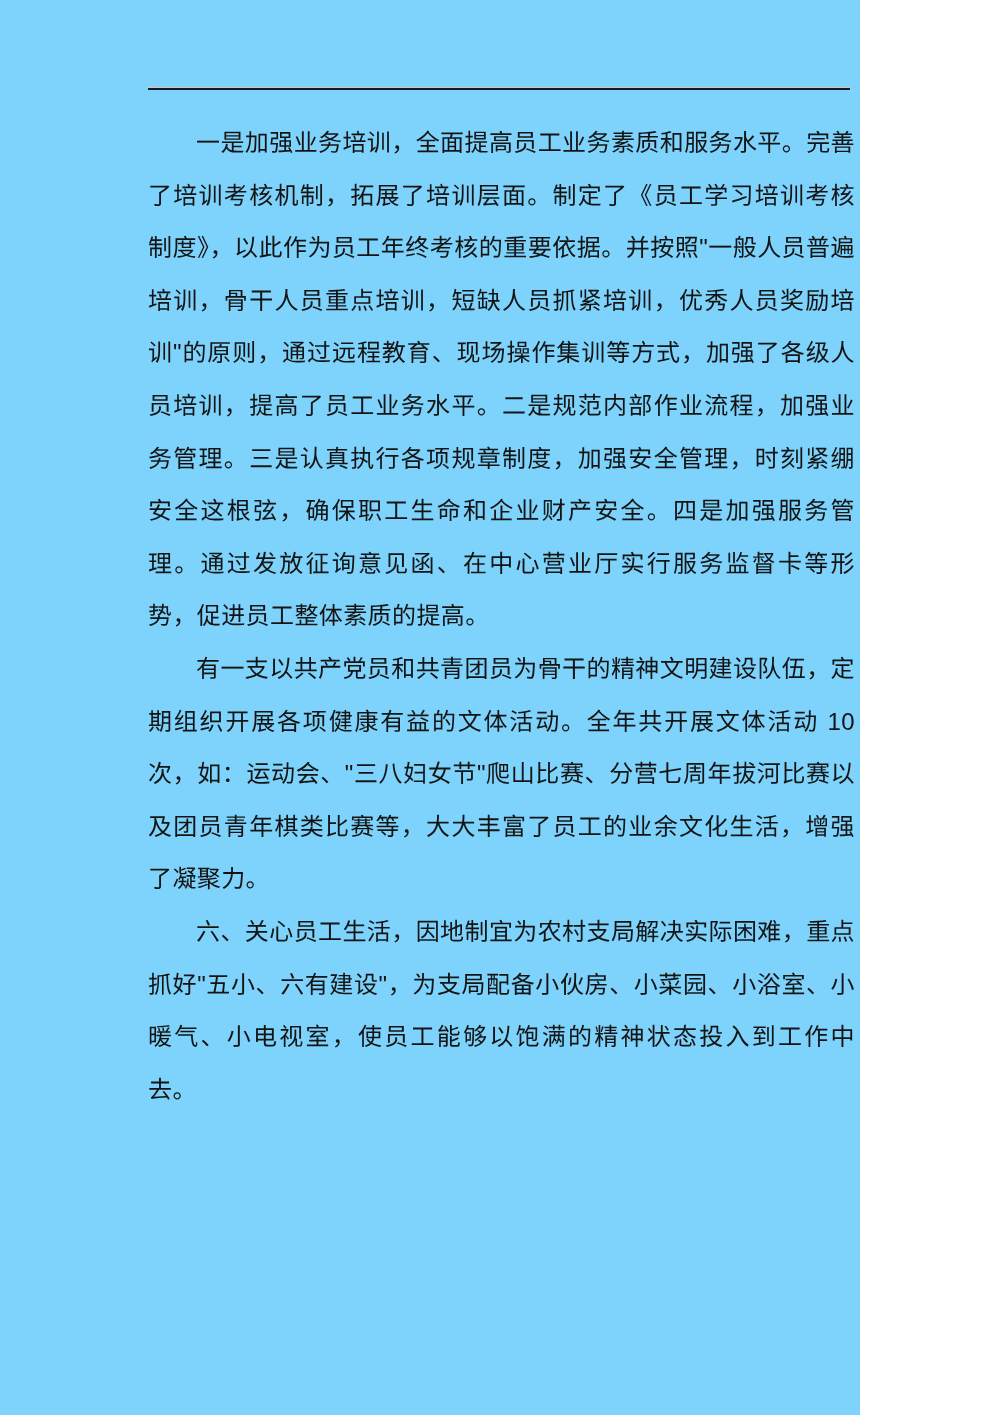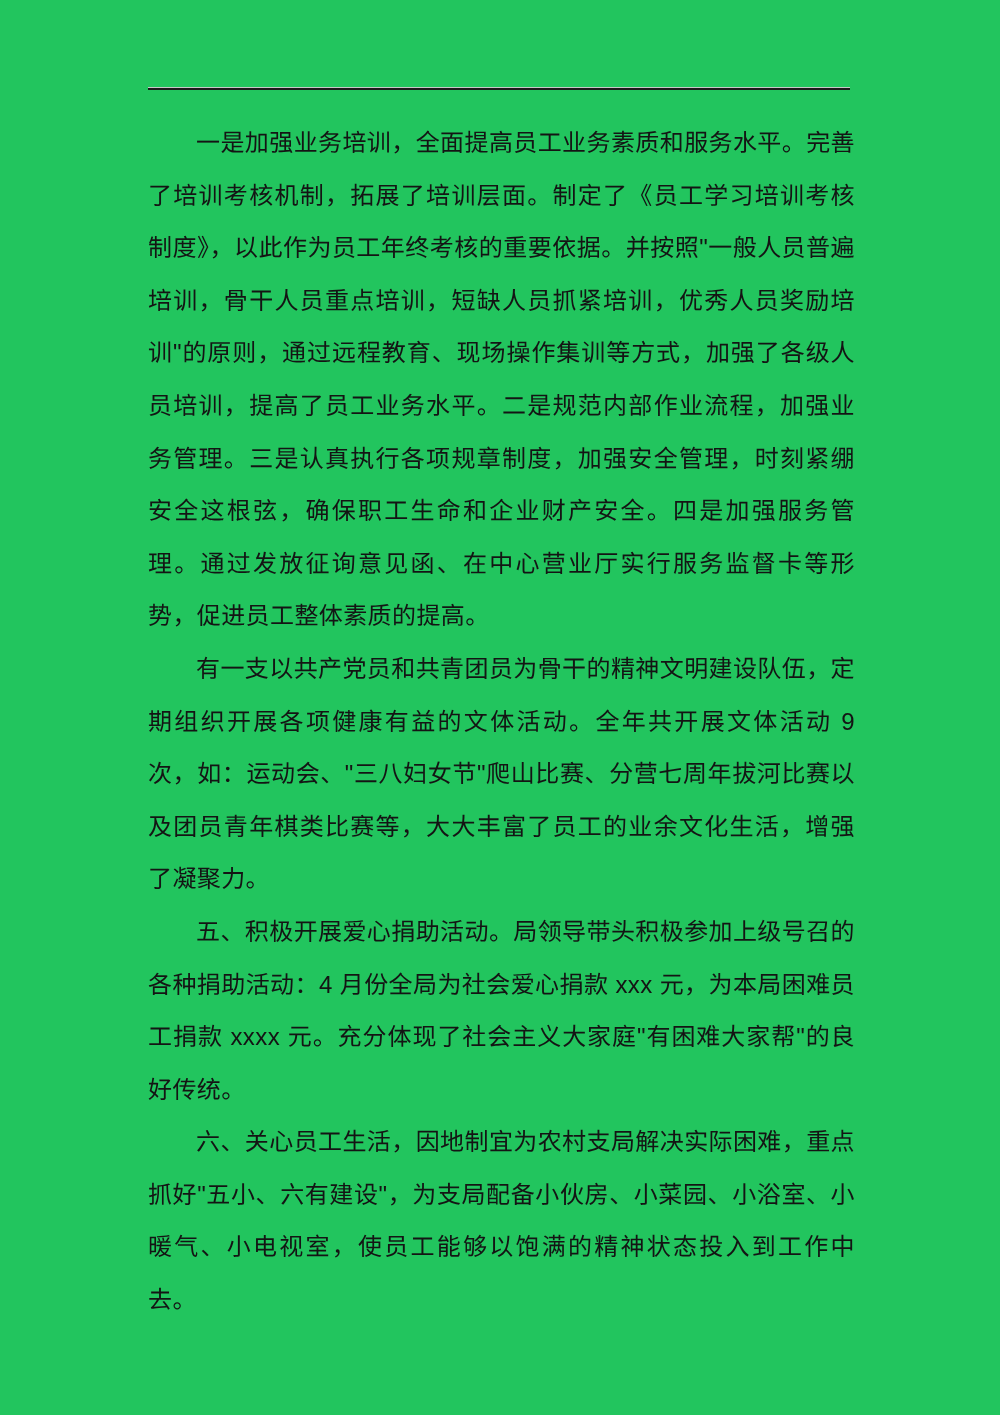--- a/index.html
+++ b/index.html
@@ -2,23 +2,23 @@
 <html lang="zh-CN"><head>
 <meta charset="utf-8">
 <style>
   html, body {
     margin: 0;
     padding: 0;
     background: #ffffff;
   }
   .page {
     position: relative;
-    width: 1000px;
+    width: 860px;
     height: 1415px;
-    background: #22c55e;
+    background: #7dd3fc;
     overflow: hidden;
     font-family: "Liberation Sans", "DejaVu Sans", sans-serif;
   }
   .top-rule {
     position: absolute;
     left: 148px;
     top: 88px;
     width: 702px;
     height: 2px;
     background: #1a1a1a;
@@ -45,18 +45,17 @@
 </style>
 </head>
 <body>
 
 <div class="page">
 
   <div class="top-rule"></div>
 
   <div class="doc-body">
     <p>一是加强业务培训，全面提高员工业务素质和服务水平。完善了培训考核机制，拓展了培训层面。制定了《员工学习培训考核制度》，以此作为员工年终考核的重要依据。并按照"一般人员普遍培训，骨干人员重点培训，短缺人员抓紧培训，优秀人员奖励培训"的原则，通过远程教育、现场操作集训等方式，加强了各级人员培训，提高了员工业务水平。二是规范内部作业流程，加强业务管理。三是认真执行各项规章制度，加强安全管理，时刻紧绷安全这根弦，确保职工生命和企业财产安全。四是加强服务管理。通过发放征询意见函、在中心营业厅实行服务监督卡等形势，促进员工整体素质的提高。</p>
-    <p>有一支以共产党员和共青团员为骨干的精神文明建设队伍，定期组织开展各项健康有益的文体活动。全年共开展文体活动 9 次，如：运动会、"三八妇女节"爬山比赛、分营七周年拔河比赛以及团员青年棋类比赛等，大大丰富了员工的业余文化生活，增强了凝聚力。</p>
-    <p>五、积极开展爱心捐助活动。局领导带头积极参加上级号召的各种捐助活动：4 月份全局为社会爱心捐款 xxx 元，为本局困难员工捐款 xxxx 元。充分体现了社会主义大家庭"有困难大家帮"的良好传统。</p>
+    <p>有一支以共产党员和共青团员为骨干的精神文明建设队伍，定期组织开展各项健康有益的文体活动。全年共开展文体活动 10 次，如：运动会、"三八妇女节"爬山比赛、分营七周年拔河比赛以及团员青年棋类比赛等，大大丰富了员工的业余文化生活，增强了凝聚力。</p>
     <p>六、关心员工生活，因地制宜为农村支局解决实际困难，重点抓好"五小、六有建设"，为支局配备小伙房、小菜园、小浴室、小暖气、小电视室，使员工能够以饱满的精神状态投入到工作中去。</p>
   </div>
 
 </div>
 
 </body></html>

